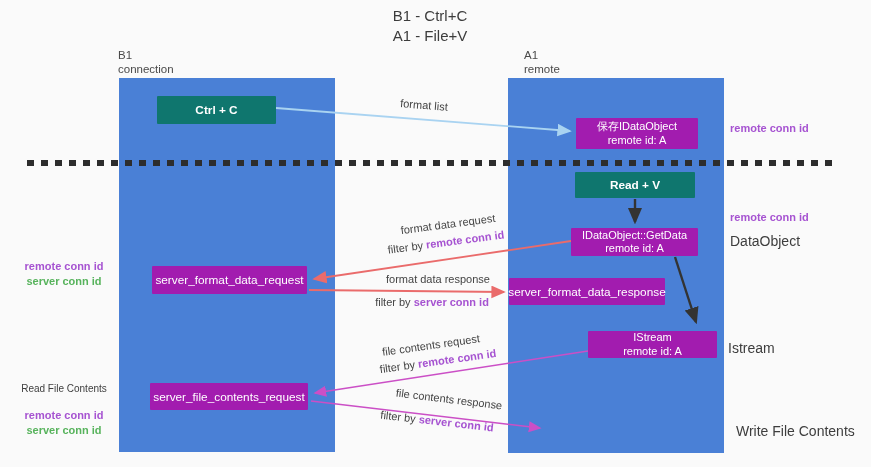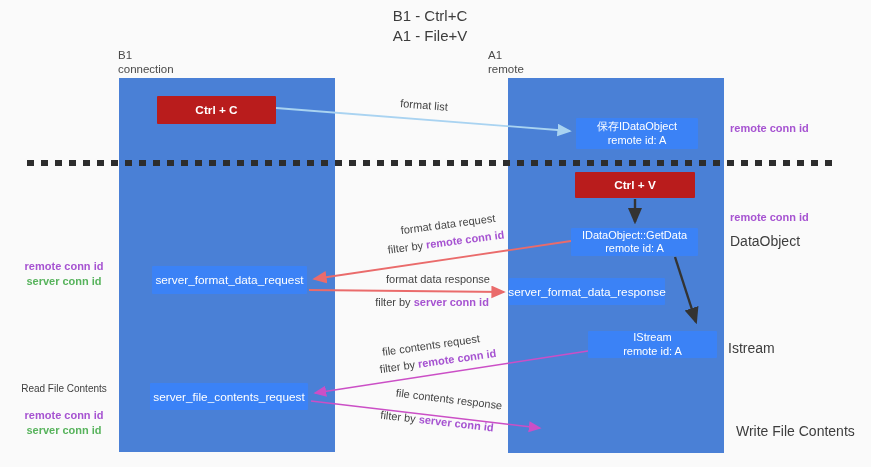--- a/index.html
+++ b/index.html
@@ -15,39 +15,39 @@
   }
   .title{
     position:absolute;left:280px;top:6px;width:300px;
     text-align:center;font-size:15px;line-height:20px;color:#3c3c3c;
   }
   .lane-header{
     position:absolute;width:200px;
     font-size:11.5px;line-height:14px;color:#4a4a4a;top:48px;
   }
   .lane-header.left{left:118px;}
-  .lane-header.right{left:488px;}
+  .lane-header.right{left:524px;}
   .lane{
     position:absolute;top:78px;width:216px;height:375px;
     background:#4A80D6;
   }
   .lane.left{left:119px;height:374px;}
   .lane.right{left:508px;}
   .divider{
     position:absolute;left:27px;top:160px;width:806px;height:6px;
     background:repeating-linear-gradient(90deg,#2d2d2d 0 7px,transparent 7px 14px);
   }
   svg.arrows{position:absolute;left:0;top:0;}
   .box{
     position:absolute;display:flex;flex-direction:column;
     align-items:center;justify-content:center;
     color:#ffffff;text-align:center;border-radius:1px;
   }
-  .box.green{background:#b91c1c;font-size:12px;font-weight:600;}
-  .box.orange{background:#3b82f6;}
+  .box.green{background:#0f766e;font-size:12px;font-weight:600;}
+  .box.orange{background:#a21caf;}
   .box .l{font-size:11px;line-height:13.5px;}
   .box.single{font-size:11.8px;}
   .flow-label{
     position:absolute;text-align:center;font-size:11px;line-height:13px;
     color:#444;white-space:nowrap;
   }
   .flow-label .key{font-weight:bold;}
   .key.purple{color:#A653D1;}
   .key.green{color:#57B35C;}
   .side-group{
@@ -111,21 +111,21 @@
   <div class="box green single" style="left:157px;top:96px;width:119px;height:28px;">
     <span>Ctrl + C</span>
   </div>
 
   <div class="box orange" style="left:576px;top:118px;width:122px;height:31px;">
     <div class="l">保存IDataObject</div>
     <div class="l">remote id: A</div>
   </div>
 
   <div class="box green single" style="left:575px;top:172px;width:120px;height:26px;">
-    <span>Ctrl + V</span>
+    <span>Read + V</span>
   </div>
 
   <div class="box orange" style="left:571px;top:228px;width:127px;height:28px;">
     <div class="l">IDataObject::GetData</div>
     <div class="l">remote id: A</div>
   </div>
 
   <div class="box orange single" style="left:152px;top:266px;width:155px;height:28px;text-align:center;">
     <span>server_format_data_request</span>
   </div>

